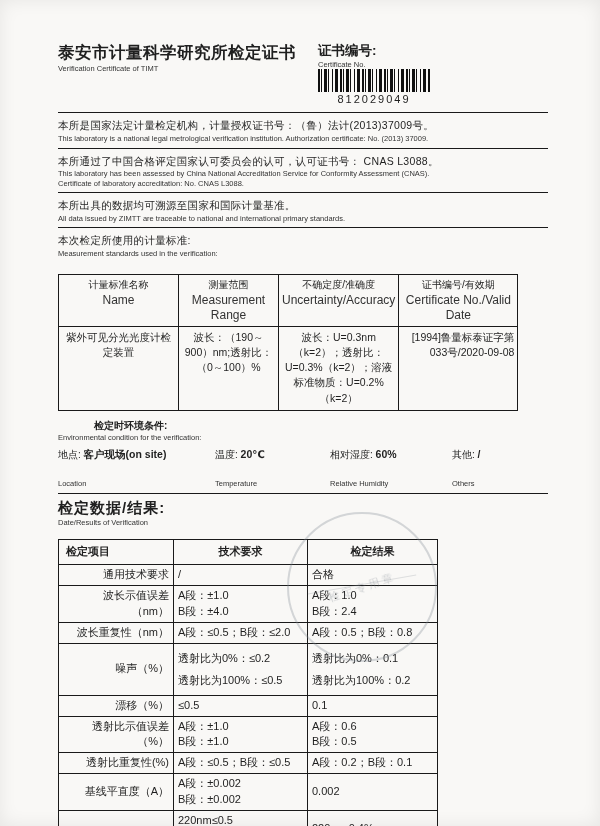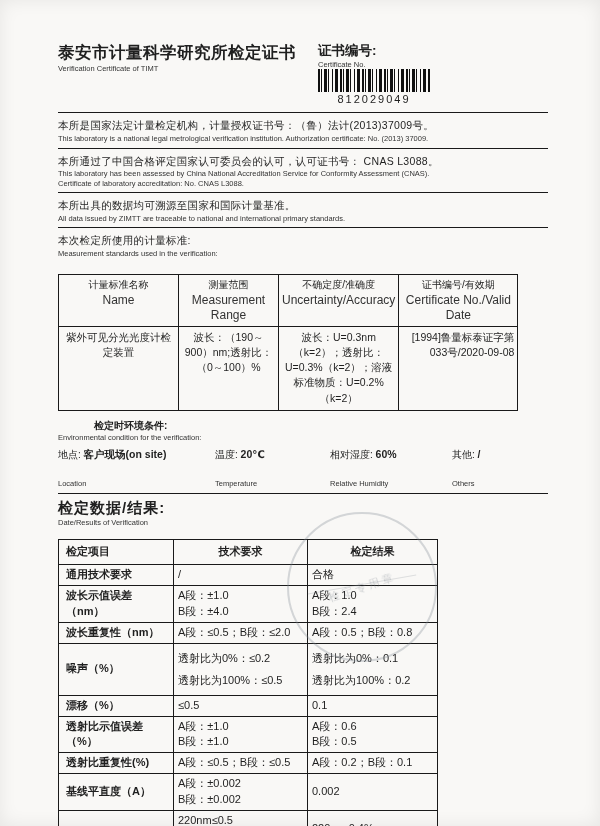--- a/index.html
+++ b/index.html
@@ -53,21 +53,21 @@
   .env-field .en{margin-top:17px;}
   
   .res-head{margin-top:5px;}
   .res-head .zh{font-size:15px;font-weight:700;letter-spacing:1px;}
   .res-table{margin-top:12px;table-layout:fixed;}
   .res-table th,.res-table td{
     border:1.5px solid #1a1a1a;font-size:11px;line-height:1.45;
     padding:2px 4px;white-space:pre-line;
   }
   .res-table th{font-weight:700;padding:4px;}
-  .res-table td.item{text-align:left;padding-left:7px;font-weight:700;}
+  .res-table td.item{text-align:right;padding-left:7px;font-weight:400;}
   .res-table th.item{text-align:left;padding-left:7px;}
   
   .stamp{
     position:absolute;left:287px;top:512px;width:146px;height:146px;
     border:2.5px solid rgba(122,132,142,.30);border-radius:50%;
     pointer-events:none;
   }
   .stamp .inner{
     position:absolute;inset:16px;border-radius:50%;
     display:flex;align-items:center;justify-content:center;

